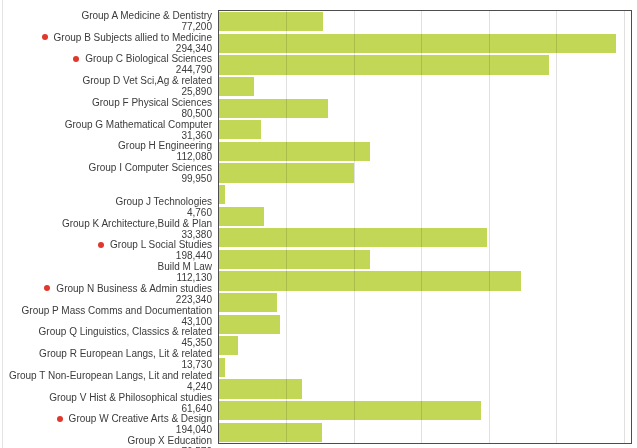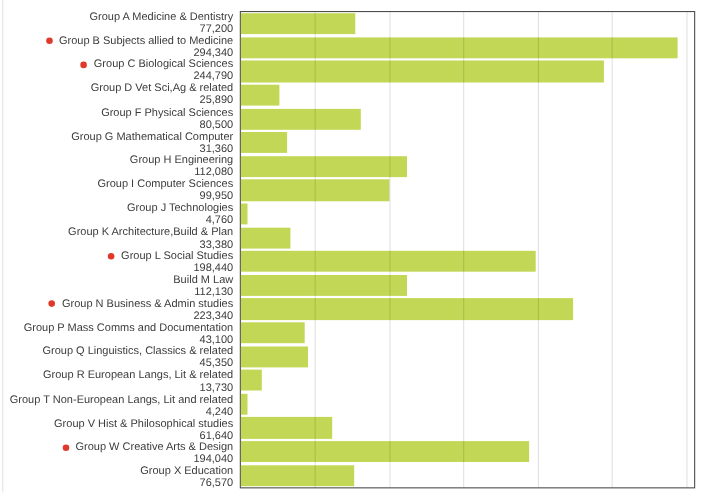--- a/index.html
+++ b/index.html
@@ -137,21 +137,21 @@
           <span>Group H Engineering</span>
         </div>
         <div class="lab-val">112,080</div>
       </div>
       <div class="lab-row" style="height: 21.75px;">
         <div class="lab-name">
           <span>Group I Computer Sciences</span>
         </div>
         <div class="lab-val">99,950</div>
       </div>
-      <div class="lab-row" style="height: 21.75px;">
+      <div class="lab-row" style="height: 21.75px; margin-top: 12px;">
         <div class="lab-name">
           <span>Group J Technologies</span>
         </div>
         <div class="lab-val">4,760</div>
       </div>
       <div class="lab-row" style="height: 21.75px;">
         <div class="lab-name">
           <span>Group K Architecture,Build &amp; Plan</span>
         </div>
         <div class="lab-val">33,380</div>

